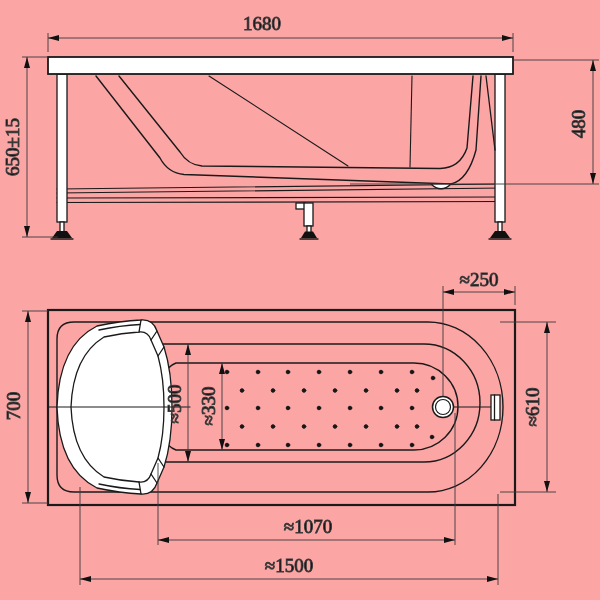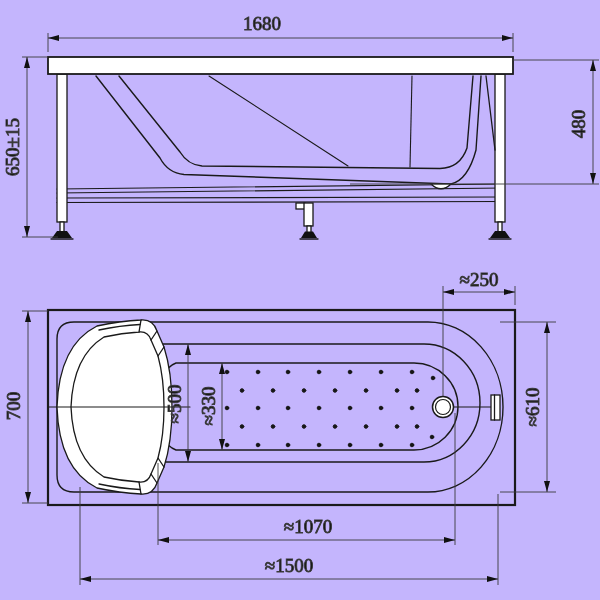--- a/index.html
+++ b/index.html
@@ -1,16 +1,16 @@
 <!DOCTYPE html>
 <html><head>
 <meta charset="utf-8">
 <style>
   html,body{margin:0;padding:0;background:#fff;}
-  .stage{width:600px;height:600px;background:#c4b5fd;position:relative;overflow:hidden;text-decoration:underline;}
+  .stage{width:600px;height:600px;background:#fca5a5;position:relative;overflow:hidden;text-decoration:underline;}
   svg text{font-family:"Liberation Serif","DejaVu Serif",serif;fill:#111;}
   .dimtext{font-size:19px;}
 </style>
 </head>
 <body>
 
 <div class="stage">
 <svg width="600" height="600" viewBox="0 0 600 600">
 
   <g stroke="#1a1a1a" fill="none" stroke-linecap="round">

